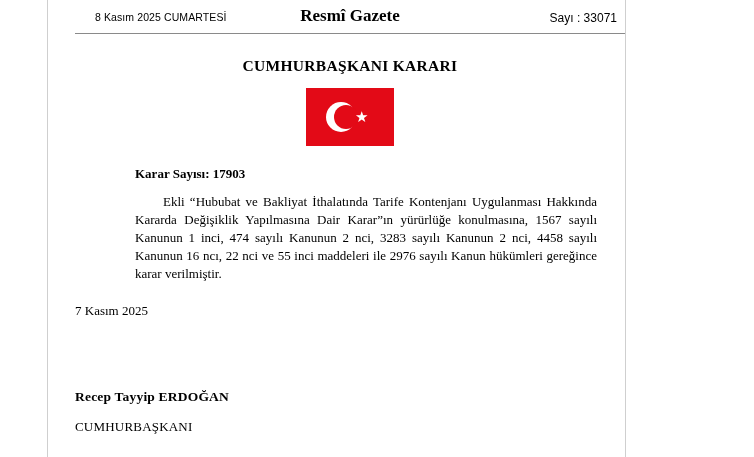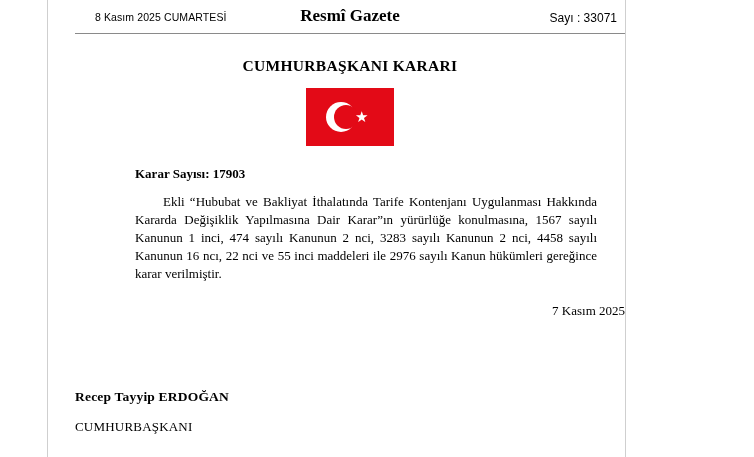--- a/index.html
+++ b/index.html
@@ -130,21 +130,21 @@
     font-family: "Liberation Serif", serif;
     font-size: 13px;
     line-height: 18px;
     text-align: justify;
     text-indent: 28px;
     hyphens: none;
   }
 
   .date-line {
     margin-top: 20px;
-    text-align: right;
+    text-align: left;
     font-family: "Liberation Serif", serif;
     font-size: 13px;
   }
 
   .signature {
     margin-top: 70px;
     padding-right: 38px;
   }
   .signature-name {
     font-family: "Liberation Serif", serif;

